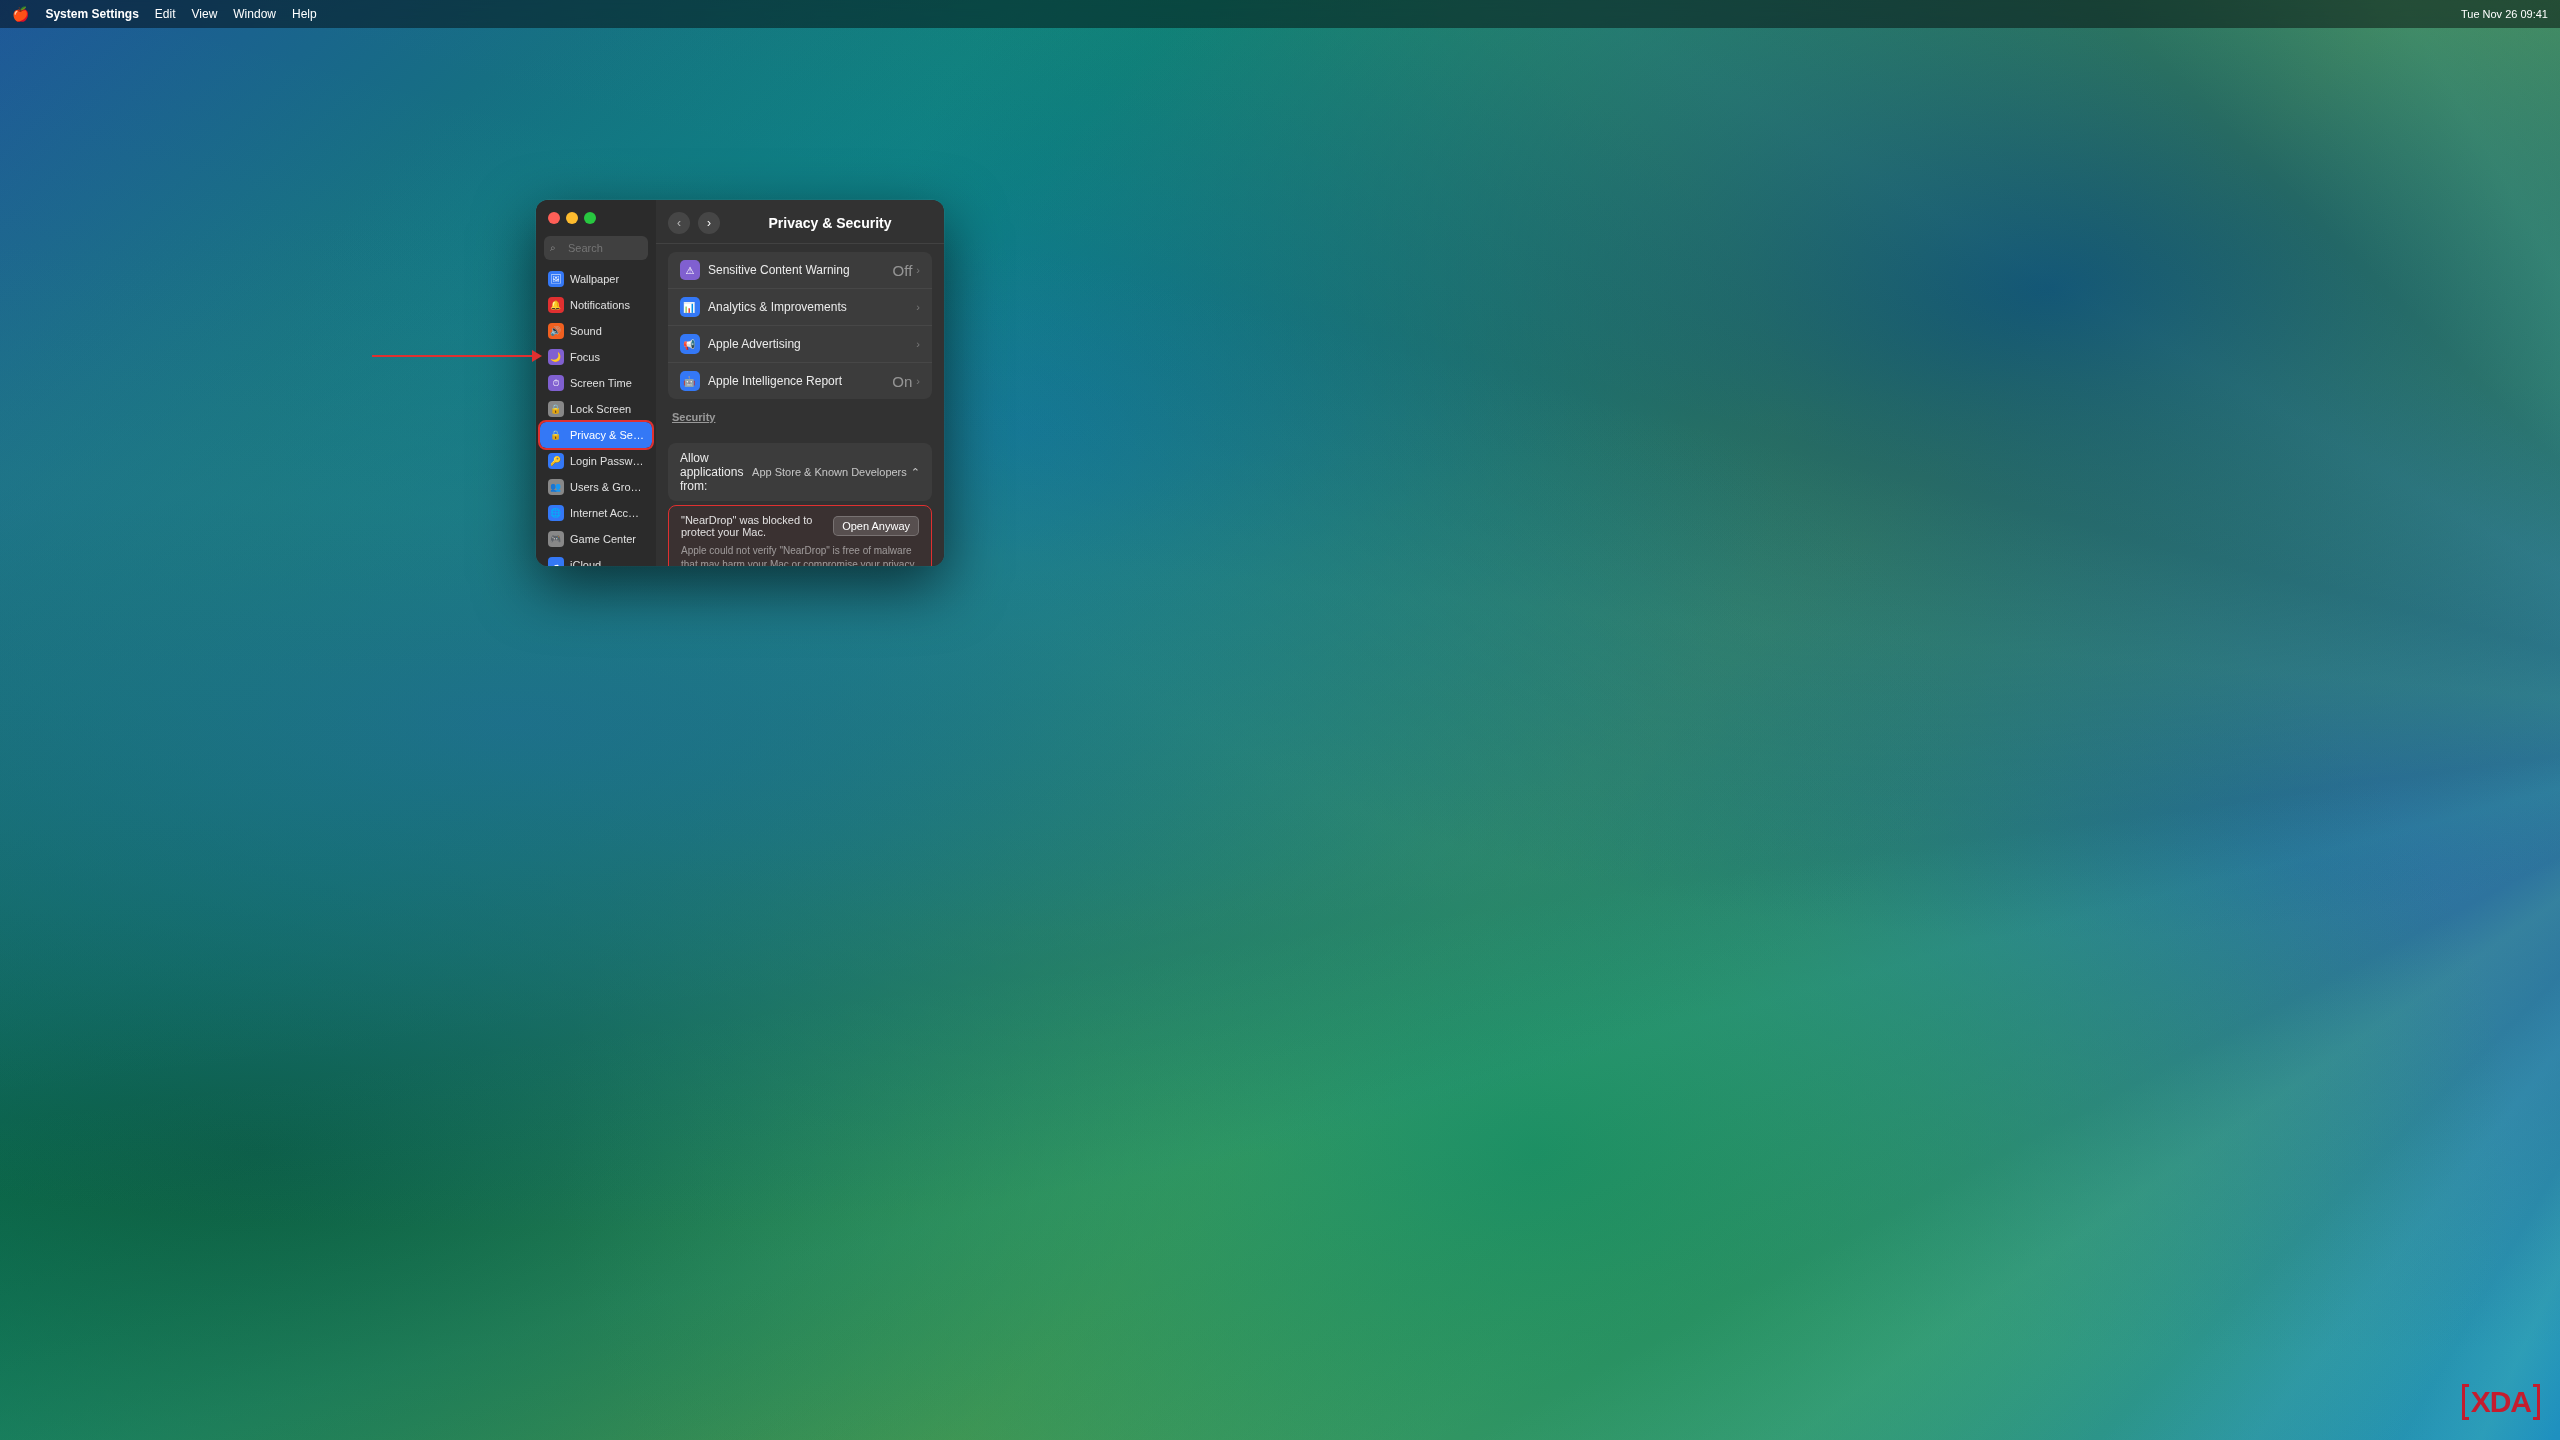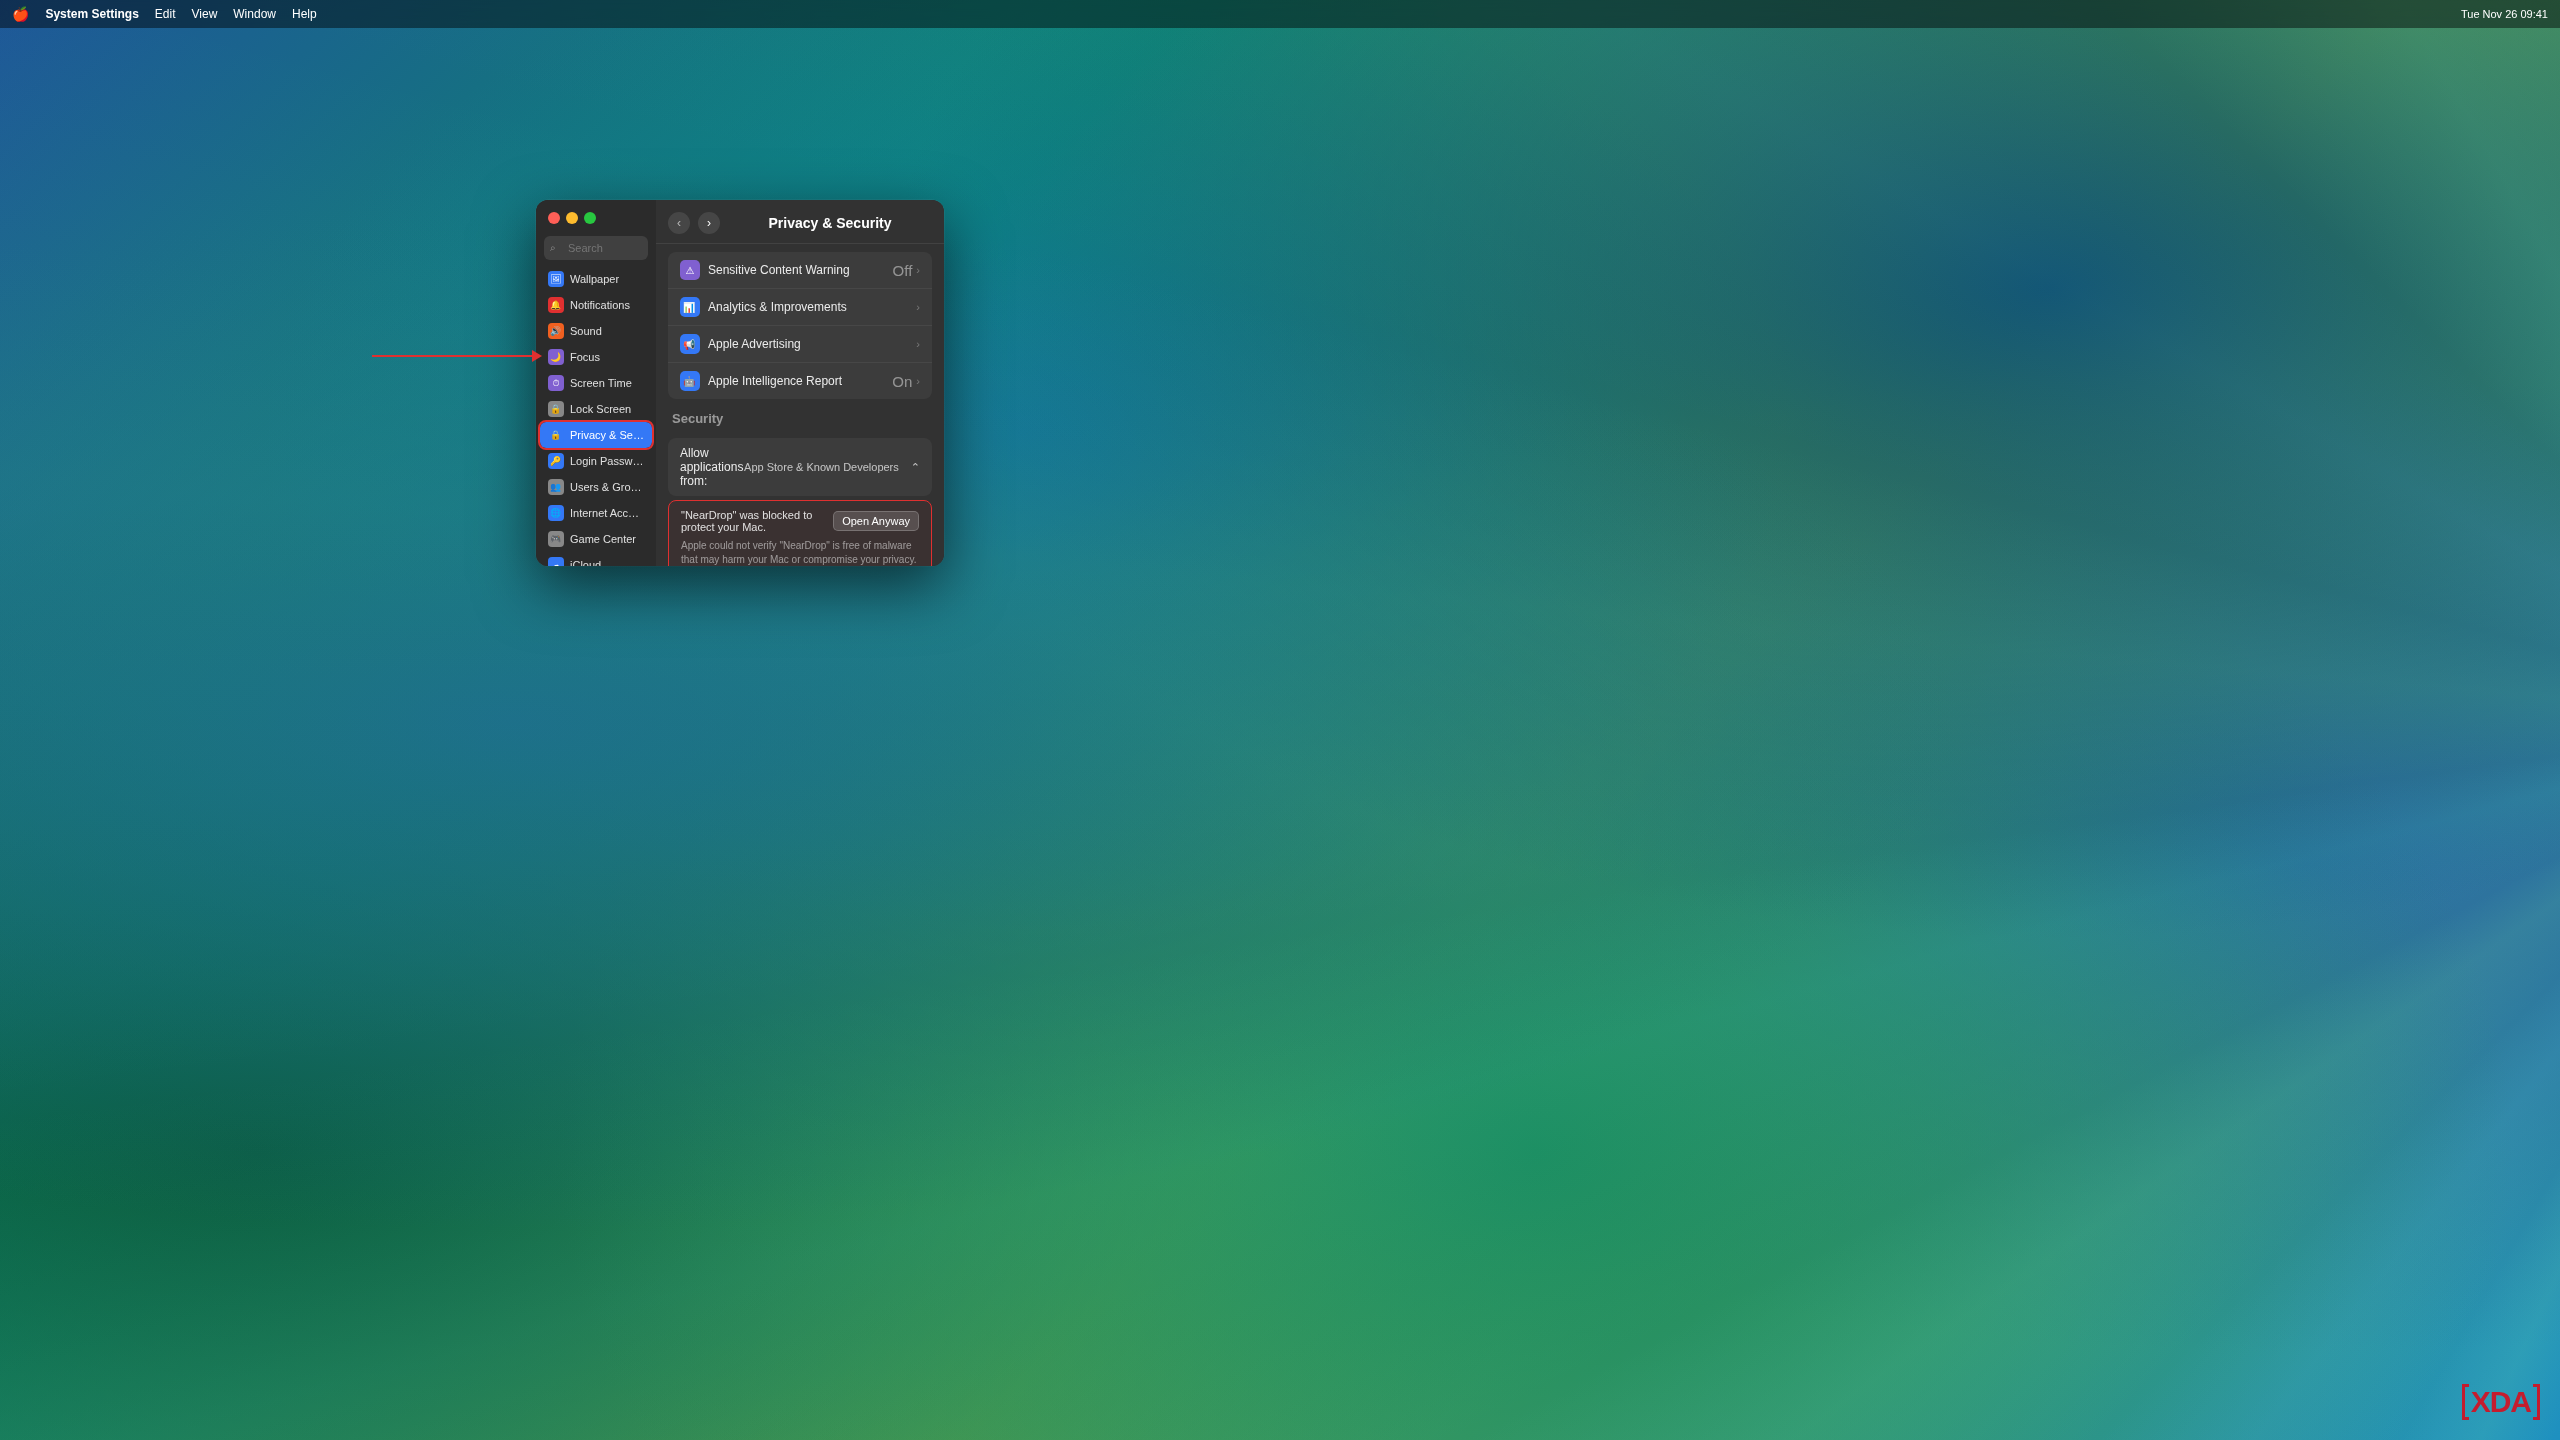--- a/index.html
+++ b/index.html
@@ -317,26 +317,27 @@
       margin-right: 4px;
     }
 
     .row-chevron {
       color: rgba(255,255,255,0.3);
       font-size: 11px;
     }
 
     
     .section-header {
-      font-size: 13px;
+      font-size: 11px;
       font-weight: 600;
       color: rgba(255,255,255,0.5);
       padding: 4px 4px 4px 4px;
       text-transform: none;
-      margin-bottom: 8px;
+      margin-bottom: 16px;
+      text-decoration: underline;
     }
 
     
     .security-warning {
       border: 1px solid #e03030;
       border-radius: 8px;
       padding: 8px 12px;
       margin-bottom: 8px;
       background: rgba(224, 48, 48, 0.05);
     }
@@ -385,21 +386,21 @@
       flex: 1;
       font-size: 12px;
       color: rgba(255,255,255,0.9);
     }
 
     .allow-value {
       font-size: 11px;
       color: rgba(255,255,255,0.7);
       display: flex;
       align-items: center;
-      gap: 12px;
+      gap: 4px;
     }
 
     
     .arrow-container {
       position: absolute;
       top: 350px;
       left: 372px;
       z-index: 200;
       display: flex;
       align-items: center;

